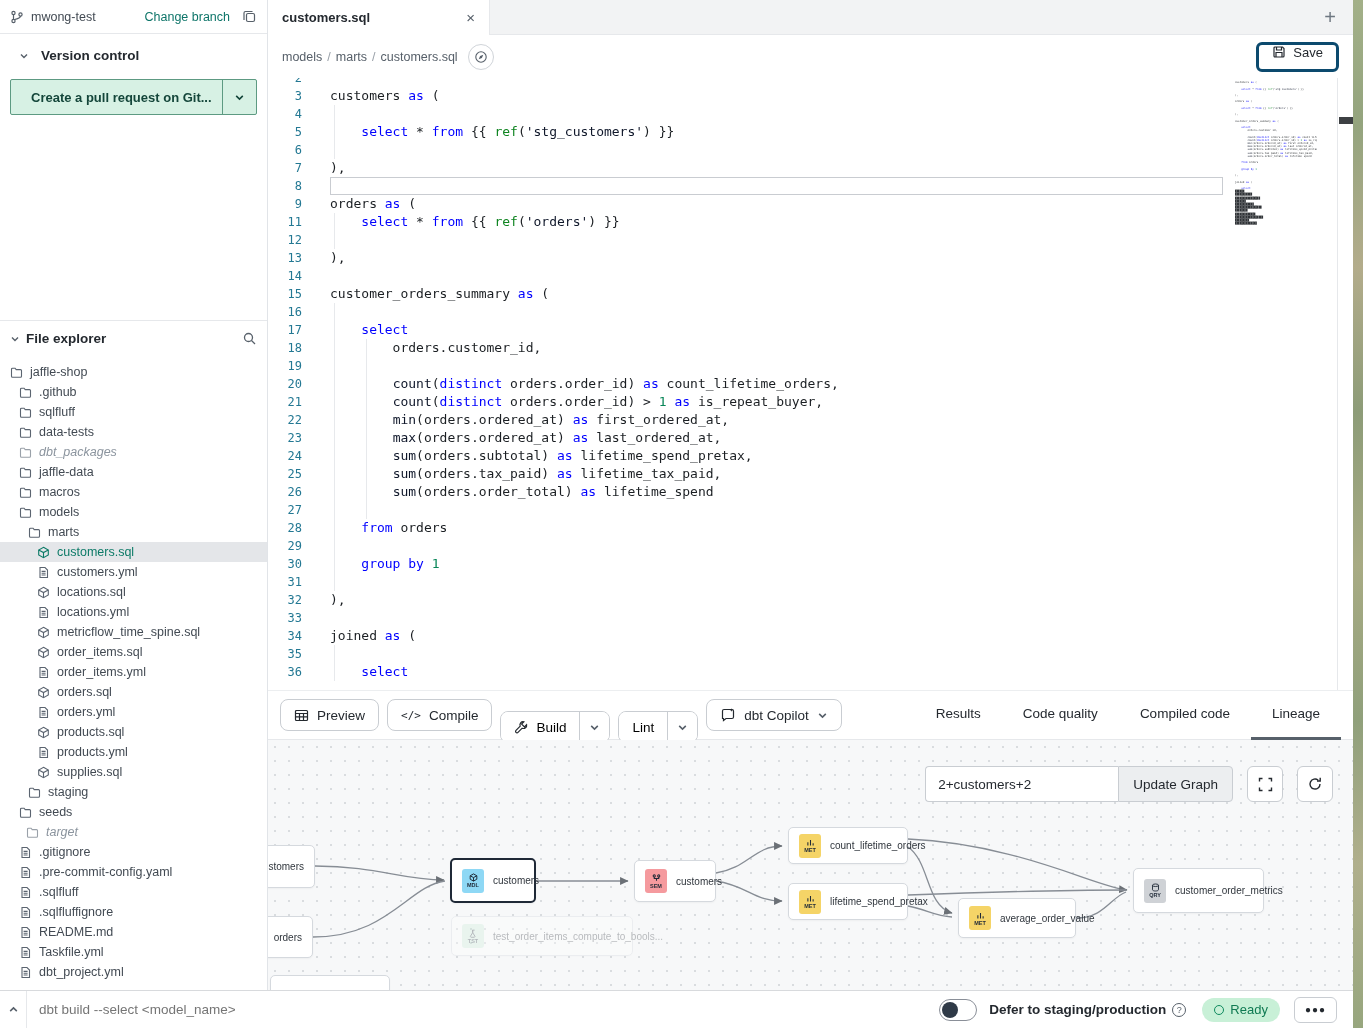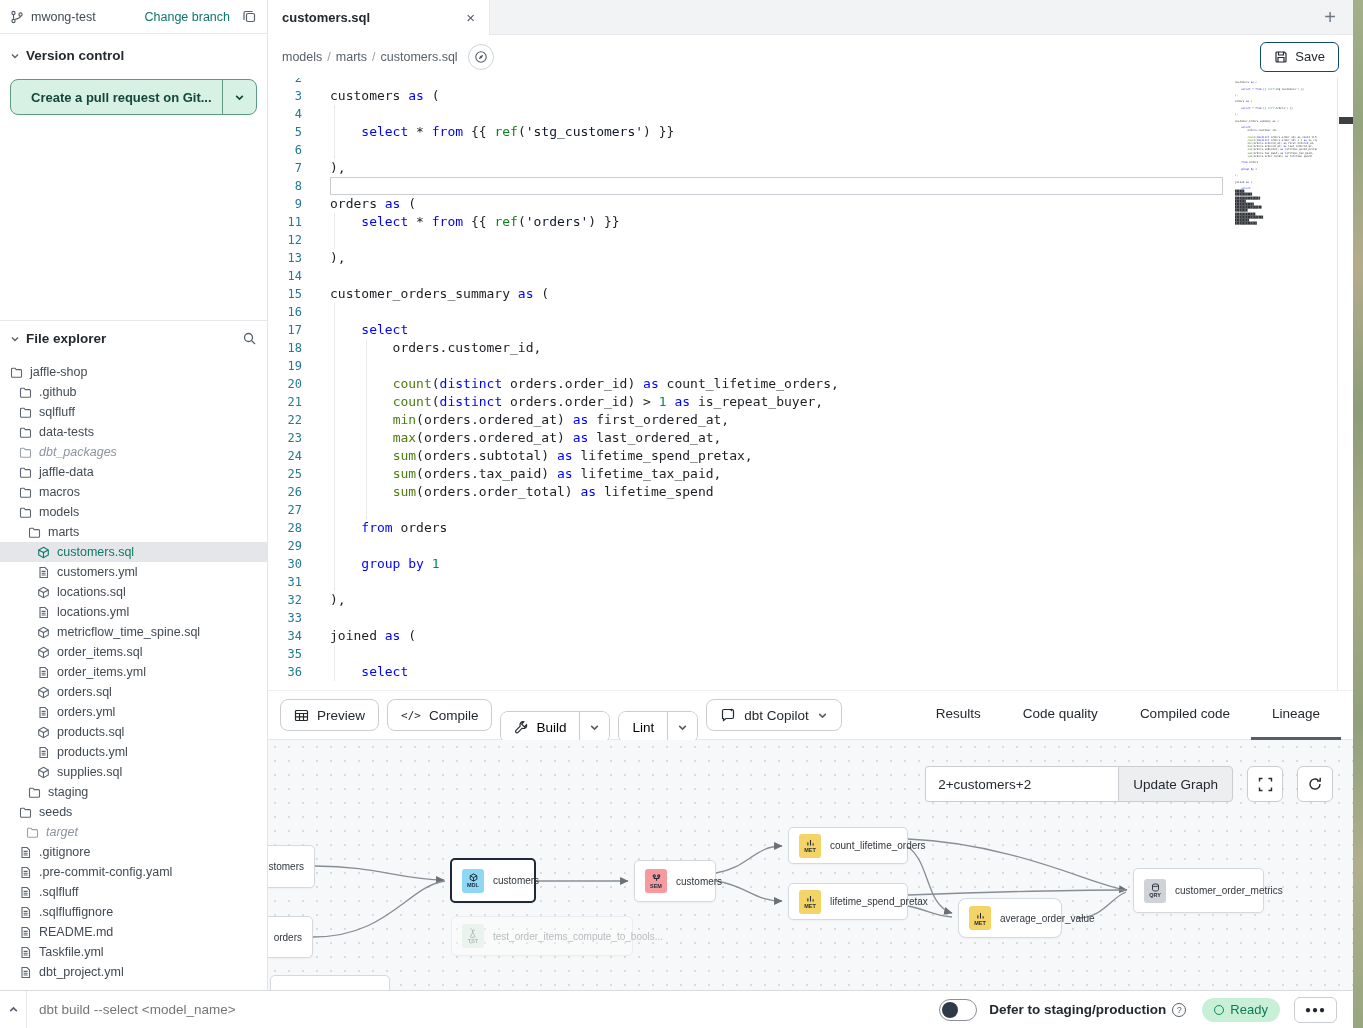--- a/index.html
+++ b/index.html
@@ -9,24 +9,24 @@
   .cols { display:flex; height:990px; }
 
   
   .sidebar { width:268px; height:990px; background:#fff; border-right:1px solid #e1e4e8;
     display:flex; flex-direction:column; overflow:hidden; }
   .gitbar { height:34px; display:flex; align-items:center; padding:0 10px; border-bottom:1px solid #e6e8eb; }
   .gitbar .branch-name { font-size:12.5px; color:#424a53; margin-left:7px; flex:0 0 auto; }
   .gitbar .spacer { flex:1; }
   .link-teal { color:#0e7569; font-size:12.5px; text-decoration:none; cursor:pointer;text-align:right; }
   .icon-btn { background:none; border:none; cursor:pointer; display:inline-flex; align-items:center; justify-content:center; }
-  .section-head { display:flex; align-items:center; gap:6px; padding:14px 10px 8px 10px; }
+  .section-head { display:flex; align-items:center; gap:12px; padding:14px 10px 8px 10px;margin-left:9px; }
   .section-head .title { font-size:13.5px; font-weight:bold; color:#24292f; }
   .pr-split { display:flex; margin:8px 10px 0 10px; height:36px; border:1px solid #5d9a82;
-    border-radius:8px; overflow:hidden; background:#d7f1e4; }
+    border-radius:2px; overflow:hidden; background:#d7f1e4; }
   .pr-main { flex:1; display:flex; align-items:center; gap:8px; padding:0 12px; font-size:13px;
     color:#14463a; font-weight:bold; border:none; background:transparent; cursor:pointer; white-space:nowrap; overflow:hidden; }
   .pr-caret { width:34px; border:none; border-left:1px solid #5d9a82; background:transparent; cursor:pointer;
     display:flex; align-items:center; justify-content:center; color:#14463a; }
   .vc-body { height:205px; }
   .fx-section { border-top:1px solid #e6e8eb; flex:1; display:flex; flex-direction:column; overflow:hidden; }
   .fx-head { display:flex; align-items:center; gap:6px; padding:10px 10px 8px 10px; }
   .fx-head .title { font-size:13.5px; font-weight:bold; flex:1; }
   .tree { flex:1; overflow:hidden; padding-top:8px; }
   .tree-row { height:20px; display:flex; align-items:center; gap:7px; font-size:12.5px; color:#424a53;
@@ -42,33 +42,33 @@
   .tab { width:222px; background:#fff; border-right:1px solid #e6e8eb; display:flex; align-items:center;
     padding:0 14px; gap:10px; cursor:pointer; margin-bottom:-1px; }
   .tab .t { font-size:13px; font-weight:bold; flex:1; }
   .tab .x { color:#57606a; font-size:15px; cursor:pointer; }
   .tabbar .plus { margin-left:auto; width:46px; display:flex; align-items:center; justify-content:center;
     color:#6e7781; font-size:20px; cursor:pointer; }
   .crumbbar { height:43px; background:#fff; display:flex; align-items:center; padding:0 14px; gap:10px; }
   .crumb { font-size:12.5px; color:#57606a; }
   .crumb .sep { color:#9aa1a9; margin:0 5px; }
   .compass { width:26px; height:26px; border:1px solid #d0d4d9; border-radius:50%; background:#fff; }
-  .savebtn { margin-left:auto; height:30px; border:1px solid #0c4a6e; border-radius:6px; background:#fff;
-    display:flex; align-items:center; gap:7px; padding:0 13px; font-size:13px; color:#24292f; cursor:pointer; }
+  .savebtn { margin-left:auto; height:30px; border:3px solid #0c4a6e; border-radius:6px; background:#fff;
+    display:flex; gap:7px; padding:0 13px; font-size:13px; color:#24292f; cursor:pointer; }
 
   .editor { position:relative; height:612px; background:#fff; overflow:hidden;
     font-family:"DejaVu Sans Mono", monospace; font-size:13px; }
   .codepane { position:absolute; top:-9px; left:0; right:0; }
   .cline { height:18px; display:flex; line-height:18px; }
   .cline .ln { width:34px; text-align:right; color:#237893; flex:0 0 auto; font-size:12px; }
   .cline .ct { position:relative; margin-left:28px; flex:1; white-space:pre; color:#1b1f23; }
   .cline .ct.cursor { outline:1px solid #c9ccd1; outline-offset:-1px; margin-right:130px; }
   .g1, .g2 { position:absolute; top:0; bottom:0; width:1px; background:#e7e9ec; }
   .g1 { left:4px; } .g2 { left:36px; }
-  .tk-k { color:#0000ff; } .tk-f { color:#4d7c0f; } .tk-r { color:#0e8420; }
+  .tk-k { color:#0000ff; } .tk-f { color:#0f172a; } .tk-r { color:#0e8420; }
   .tk-s { color:#0f172a; } .tk-n { color:#098658; } .tk-p { color:#1b1f23; }
   .minimap { position:absolute; top:0; right:36px; width:82px; font-size:2.6px; line-height:3.2px;
     white-space:pre; overflow:hidden; opacity:.9; }
   .vtrack { position:absolute; top:0; right:0; bottom:0; width:16px; border-left:1px solid #e6e8eb; background:#fff; }
   .vthumb { position:absolute; top:39px; left:1px; width:15px; height:7px; background:#3d4043; }
 
   .actionbar { height:50px; background:#fff; border-top:1px solid #eceef0; border-bottom:1px solid #e6e8eb;
     display:flex; align-items:center; padding:0 12px; }
   .abtn { height:32px; border:1px solid #c9cdd2; border-radius:8px; background:#fff; display:flex;
     align-items:center; gap:8px; padding:0 13px; font-size:13.5px; color:#24292f; cursor:pointer; margin-right:8px; }
@@ -691,21 +691,21 @@
             </div>
             <div class="node" style="left: 520px; top: 143px; width: 120px; height: 37px;">
               <span class="nbadge" style="background:#f5d467">
                 <svg width="9" height="9" viewBox="0 0 12 12" fill="none" stroke="#1f2937" stroke-width="1.4">
                   <path d="M2.5 10 V5.5 M6 10 V2.5 M9.5 10 V7"></path>
                 </svg>
                 <span class="bt">MET</span>
               </span>
               <span class="nlabel">lifetime_spend_pretax</span>
             </div>
-            <div class="node" style="left: 690px; top: 158px; width: 104px; height: 40px; border-radius: 8px;">
+            <div class="node" style="left: 690px; top: 158px; width: 118px; height: 40px;">
               <span class="nbadge" style="background:#f5d467">
                 <svg width="9" height="9" viewBox="0 0 12 12" fill="none" stroke="#1f2937" stroke-width="1.4">
                   <path d="M2.5 10 V5.5 M6 10 V2.5 M9.5 10 V7"></path>
                 </svg>
                 <span class="bt">MET</span>
               </span>
               <span class="nlabel">average_order_value</span>
             </div>
             <div class="node" style="left: 865px; top: 128px; width: 131px; height: 45px;">
               <span class="nbadge" style="background:#cfd2d6">

